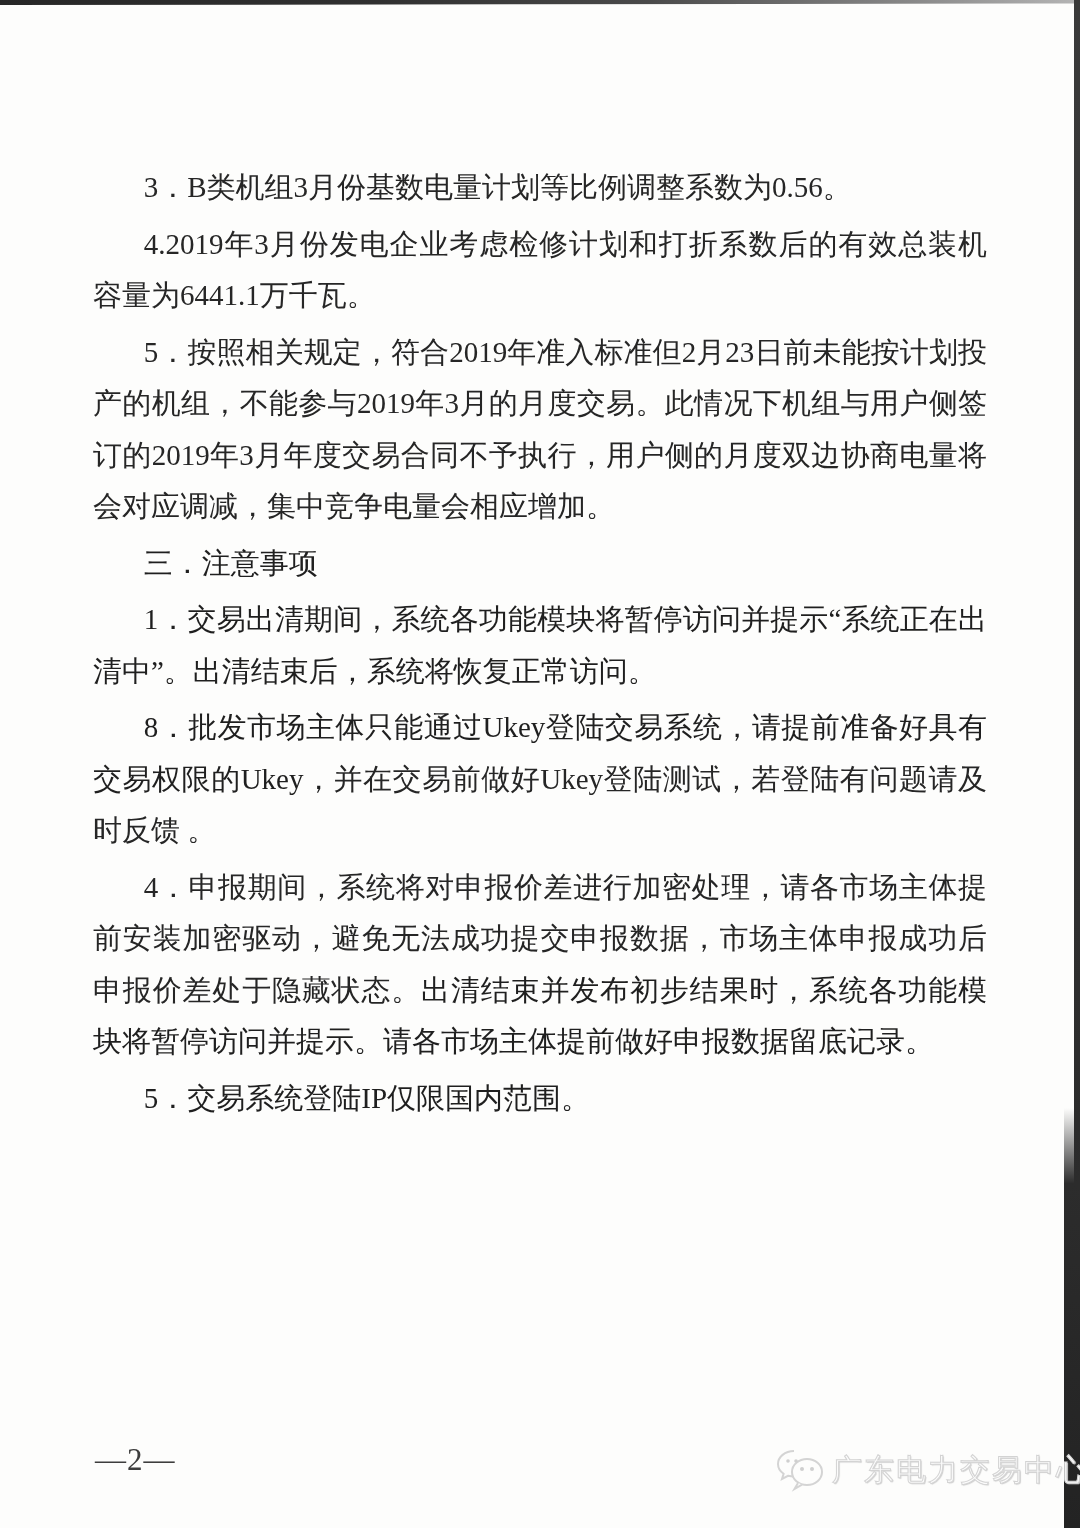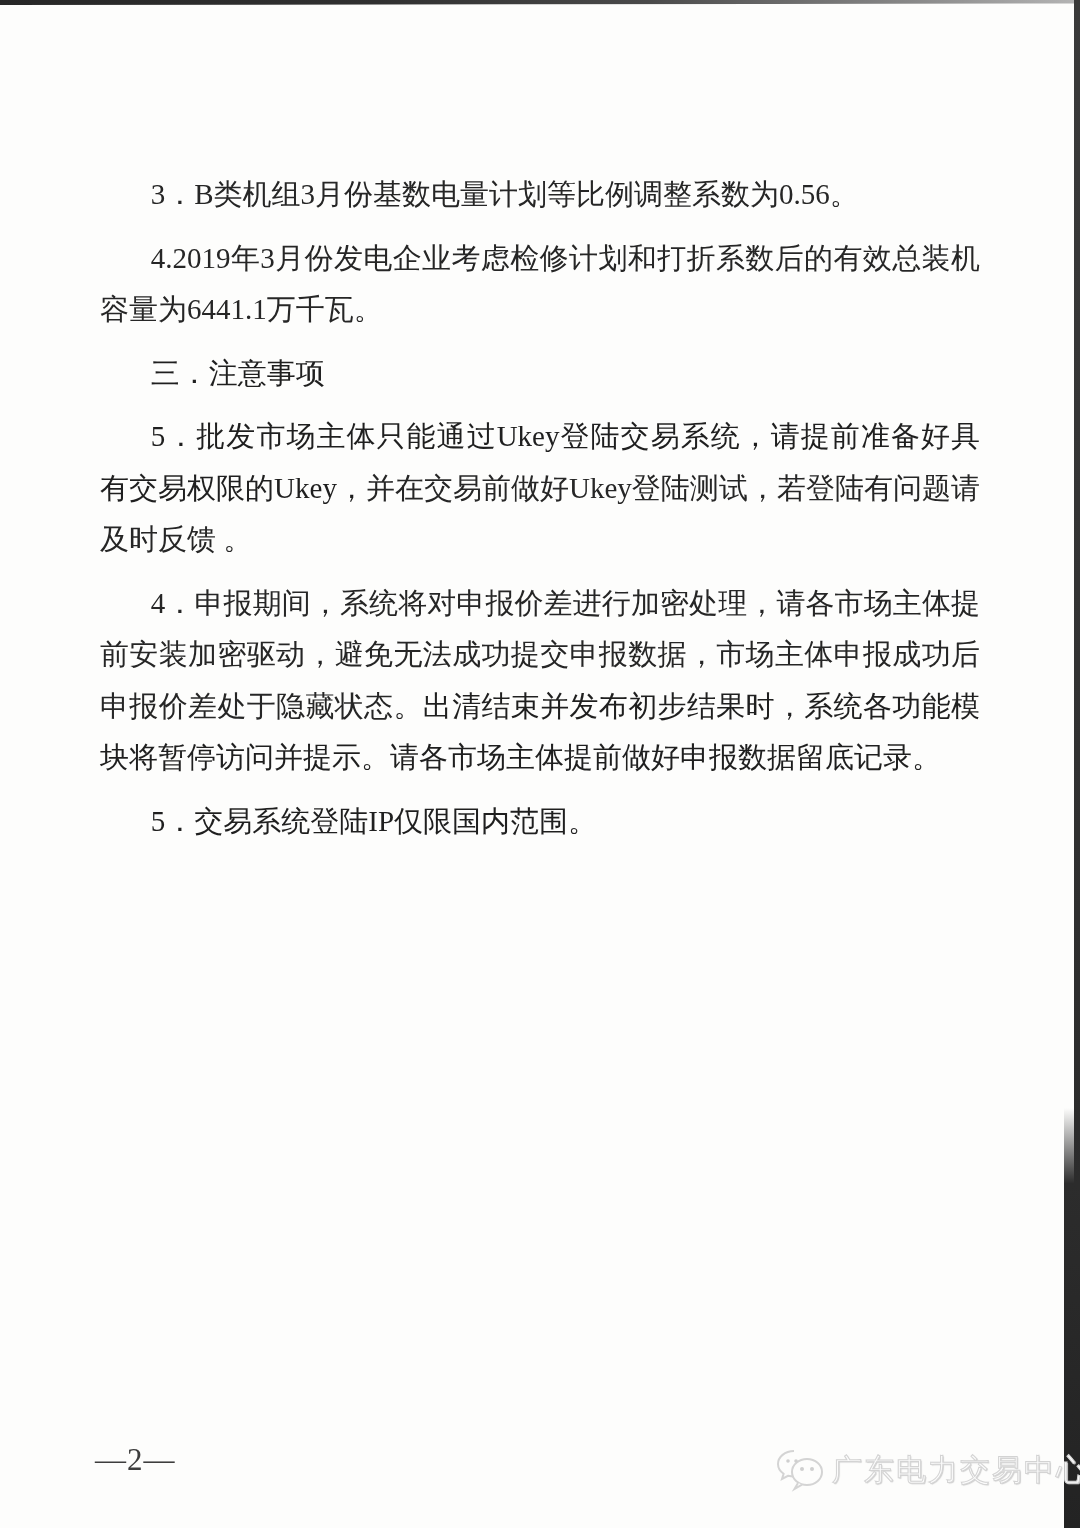--- a/index.html
+++ b/index.html
@@ -22,21 +22,21 @@
   .edge-right-thick{
     position:absolute;right:0;bottom:0;width:16px;height:420px;
     background:linear-gradient(180deg,rgba(38,38,38,0) 0%,#2c2c2c 18%,#232323 100%);
   }
   
   .content{
     position:absolute;left:88px;top:157px;width:904px;
     font-size:29px;line-height:51.5px;color:#262626;
     text-align:justify;
   }
-  .content p{margin:12px;padding:0;}
+  .content p{margin:5px;padding:0;}
   .indent-2{text-indent:1.75em;}
   .indent-1{text-indent:1.0em;}
   .bold{font-weight:400;color:#1f1f1f;}
   
   .pagenum{
     position:absolute;left:95px;top:1442px;
     font-size:31px;color:#3d3d3d;letter-spacing:1px;
   }
   .watermark{
     position:absolute;left:774px;top:1448px;
@@ -57,22 +57,24 @@
 
 <div class="page">
 
   <div class="edge-top"></div>
   <div class="edge-right"></div>
   <div class="edge-right-thick"></div>
 
   <div class="content" id="doc-content">
       <p class="indent-2"><span>3．B类机组3月份基数电量计划等比例调整系数为0.56。</span></p>
       <p class="indent-2"><span>4.2019年3月份发电企业考虑检修计划和打折系数后的有效总装机容量为6441.1万千瓦。</span></p>
+      <p class="indent-2"><span>5．按照相关规定，符合2019年准入标准但2月23日前未能按计划投产的机组，不能参与2019年3月的月度交易。此情况下机组与用户侧签订的2019年3月年度交易合同不予执行，用户侧的月度双边协商电量将会对应调减，集中竞争电量会相应增加。</span></p>
       <p class="indent-2"><span class="bold">三．注意事项</span></p>
-      <p class="indent-2"><span class="bold">5．批发市场主体只能通过Ukey登陆交易系统，请提前准备好具有交易权限的Ukey，</span><span>并在交易前做好Ukey登陆测试，若登陆有问题请及时反馈 。</span></p>
+      <p class="indent-2"><span class="bold">1．交易出清期间，系统各功能模块将暂停访问并提示“系统正在出清中”。出清结束后，系统将恢复正常访问。</span></p>
+      <p class="indent-2"><span class="bold">8．批发市场主体只能通过Ukey登陆交易系统，请提前准备好具有交易权限的Ukey，</span><span>并在交易前做好Ukey登陆测试，若登陆有问题请及时反馈 。</span></p>
       <p class="indent-2"><span>4．申报期间，系统将对申报价差进行加密处理，请各市场主体提前安装加密驱动，避免无法成功提交申报数据，市场主体申报成功后申报价差处于隐藏状态。</span><span class="bold">出清结束并发布初步结果时，系统各功能模块将暂停访问并提示。请各市场主体提前做好申报数据留底记录。</span></p>
       <p class="indent-2"><span class="bold">5．交易系统登陆IP仅限国内范围。</span></p>
     </div>
 
   <div class="pagenum">—2—</div>
 
   <div class="watermark">
     <svg class="wm-icon" width="52" height="44" viewBox="0 0 52 44">
       <g fill="none" stroke="#d4d4d4" stroke-width="2">
         <path d="M20 3 C11 3 4 9 4 16 c0 4 2.2 7.4 5.6 9.8 L8 31 l6-3.2 c1.9 .5 3.9 .8 6 .8" fill="#fdfdfc"></path>

